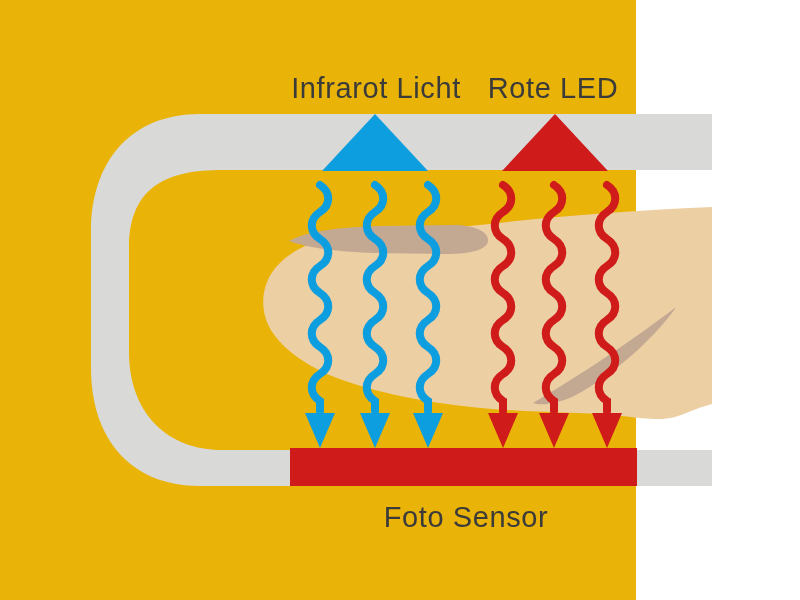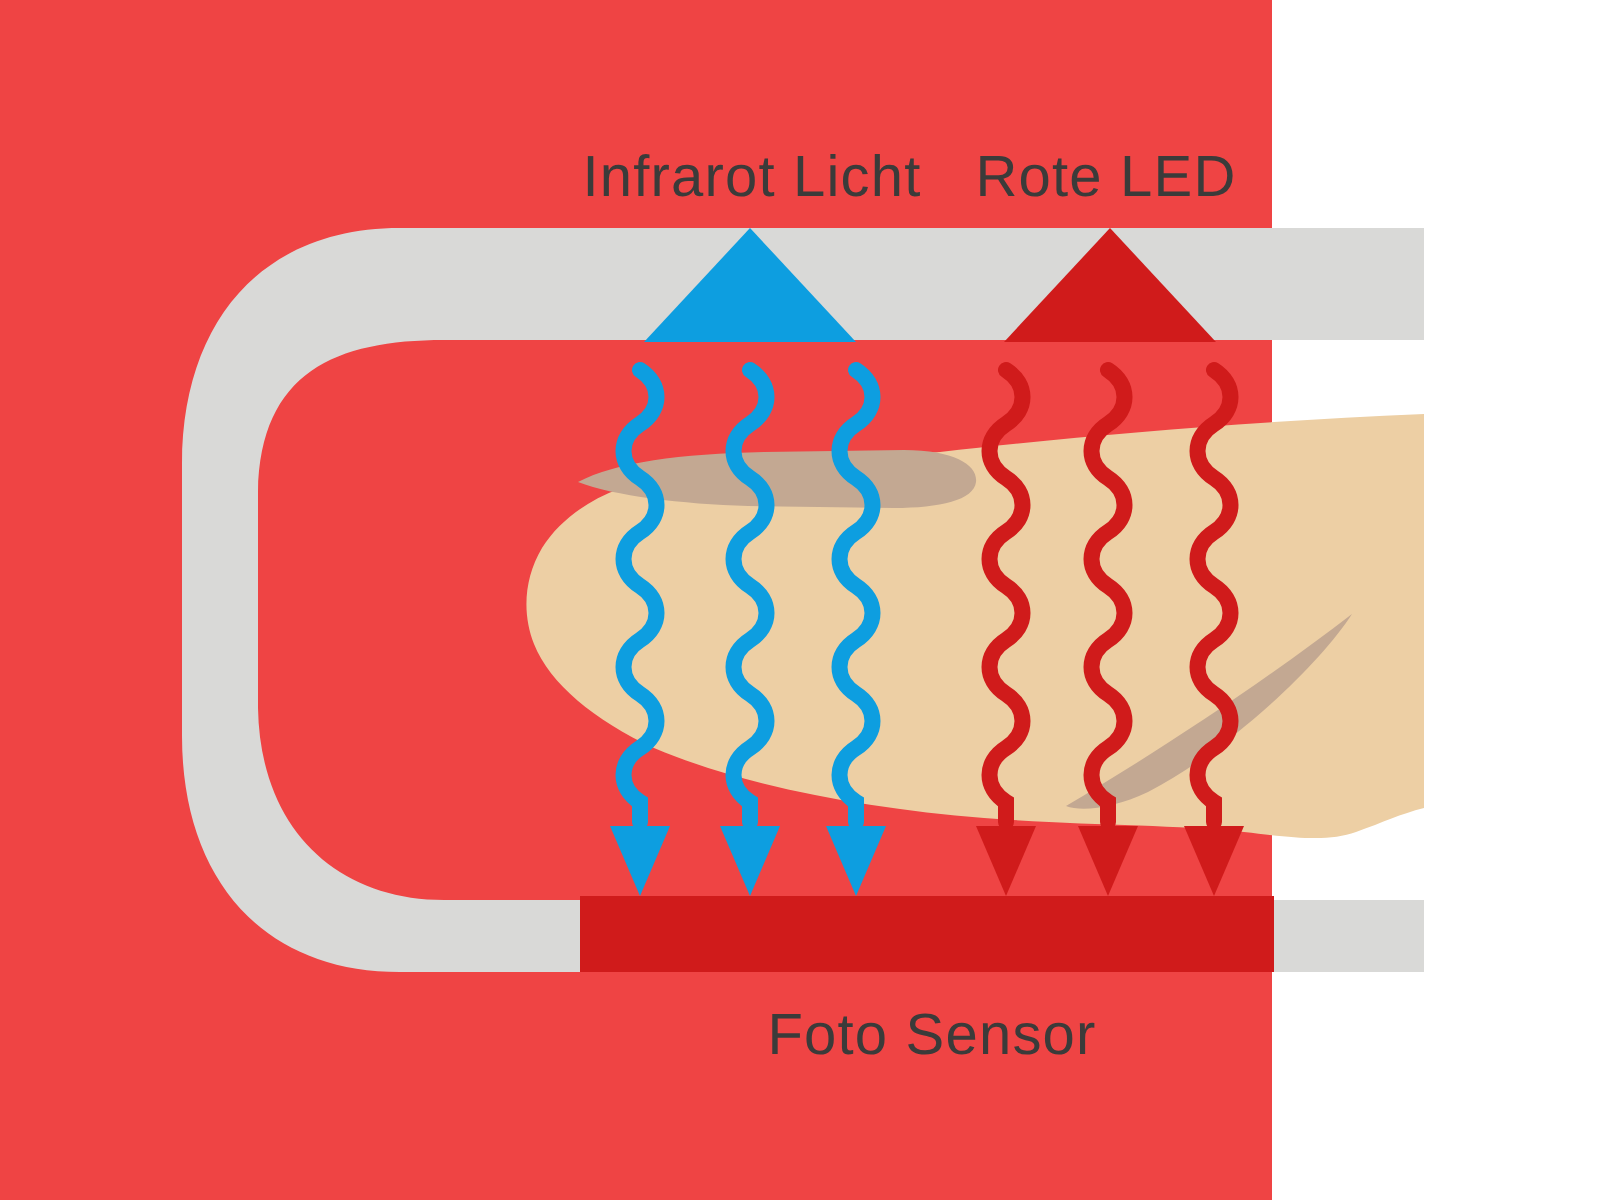--- a/index.html
+++ b/index.html
@@ -8,21 +8,21 @@
     width: 800px;
     height: 600px;
     overflow: hidden;
     background: #ffffff;
     font-family: "Liberation Sans", "DejaVu Sans", sans-serif;
   }
   .stage {
     position: relative;
     width: 636px;
     height: 600px;
-    background: #ef4444;
+    background: #eab308;
   }
   svg { display: block; }
   .diagram-label {
     font-family: "Liberation Sans", "DejaVu Sans", sans-serif;
     font-size: 29px;
     font-weight: 400;
     letter-spacing: 0.6px;
   }
 </style>
 </head>

